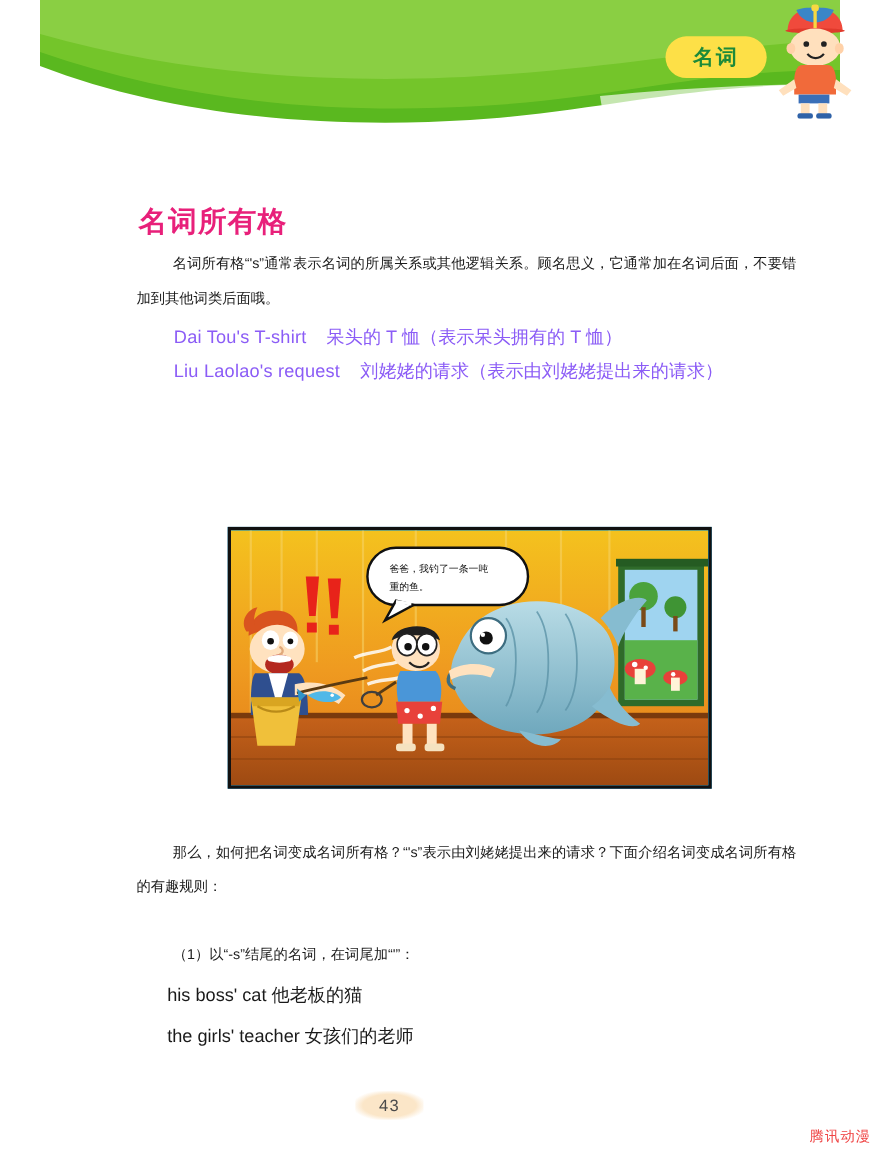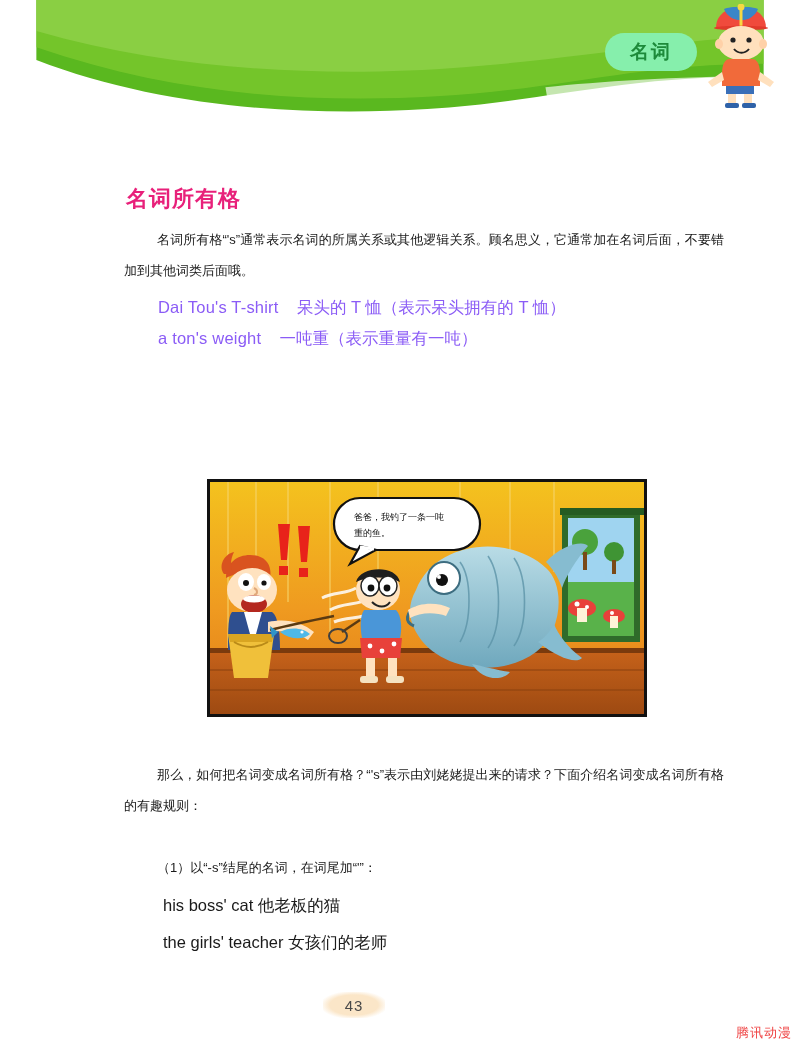--- a/index.html
+++ b/index.html
@@ -25,21 +25,21 @@
     position: absolute;
     top: 0; left: 0;
     width: 800px; height: 120px;
   }
   .chip {
     position: absolute;
     top: 33px;
     left: 605px;
     width: 92px;
     height: 38px;
-    background: #86efac;
+    background: #fde047;
     border-radius: 19px;
     display: flex;
     align-items: center;
     justify-content: center;
   }
   .chip-label {
     color: #1d8a3a;
     font-size: 19px;
     font-weight: bold;
     letter-spacing: 2px;
@@ -57,21 +57,21 @@
     position: absolute;
     top: 132px;
     left: 0;
     width: 800px;
   }
   .section-title {
     position: absolute;
     top: 52px;
     left: 126px;
     color: #e8207a;
-    font-size: 22px;
+    font-size: 26px;
     font-weight: bold;
     letter-spacing: 1px;
   }
   .para {
     position: absolute;
     left: 124px;
     width: 600px;
     font-size: 13px;
     color: #1a1a1a;
     line-height: 31px;
@@ -108,21 +108,20 @@
   }
   .comic svg { display: block; }
 
   
   .para.p2 { top: 627px; }
   .para.p3 { top: 720px; }
   .lower-list {
     position: absolute;
     left: 152px;
     top: 755px;
-    margin-left: 11px;
   }
   .lower-line {
     font-size: 16.5px;
     color: #1a1a1a;
     line-height: 37px;
     white-space: nowrap;
   }
 
   
   .page-num-wrap {
@@ -204,23 +203,23 @@
 
   <div class="para p1"><span class="indent"></span><span>名词所有格“'s”通常表示名词的所属关系或其他逻辑关系。顾名思义，它通常加在名词后面，不要错加到其他词类后面哦。</span></div>
 
   <div class="example-list">
     <div class="example-line">
       <span class="en">Dai Tou's T-shirt</span>
       &nbsp;&nbsp;
       <span class="zh">呆头的 T 恤（表示呆头拥有的 T 恤）</span>
     </div>
     <div class="example-line">
-      <span class="en">a ton's weight</span>
+      <span class="en">Liu Laolao's request</span>
       &nbsp;&nbsp;
-      <span class="zh">一吨重（表示重量有一吨）</span>
+      <span class="zh">刘姥姥的请求（表示由刘姥姥提出来的请求）</span>
     </div>
   </div>
 
   <div class="comic">
     <svg width="434" height="232" viewBox="0 0 434 232">
 
       <defs>
         <linearGradient id="bg" x1="0" y1="0" x2="0" y2="1">
           <stop offset="0" stop-color="#f4c21e"></stop>
           <stop offset="0.55" stop-color="#ef9a20"></stop>

